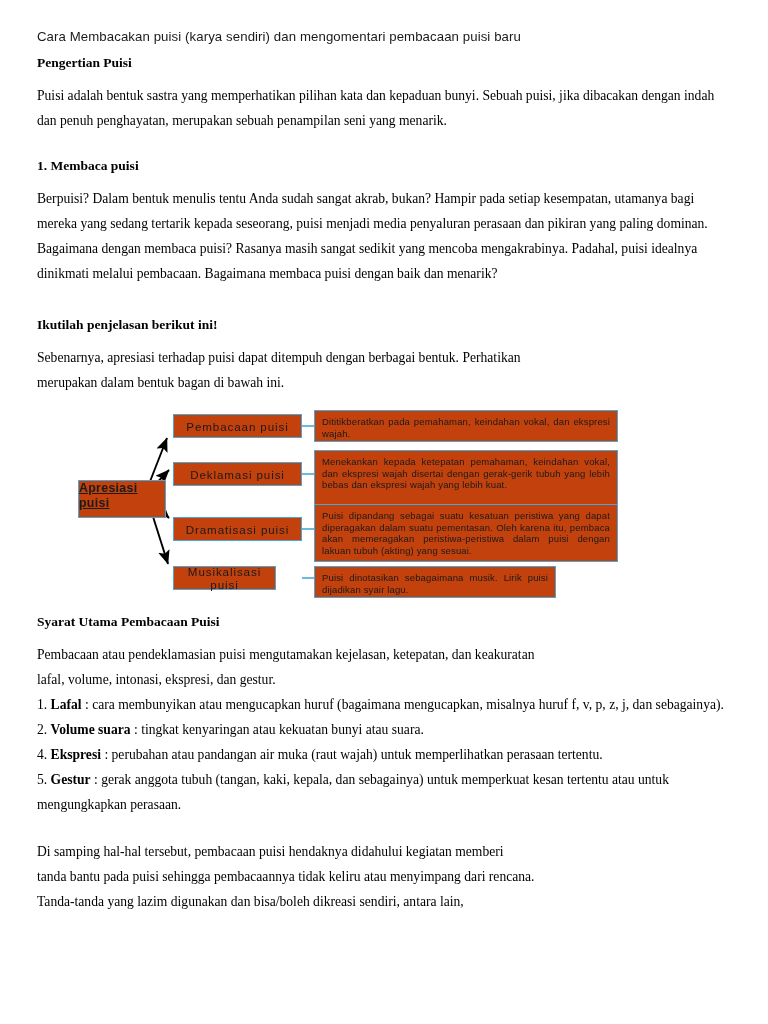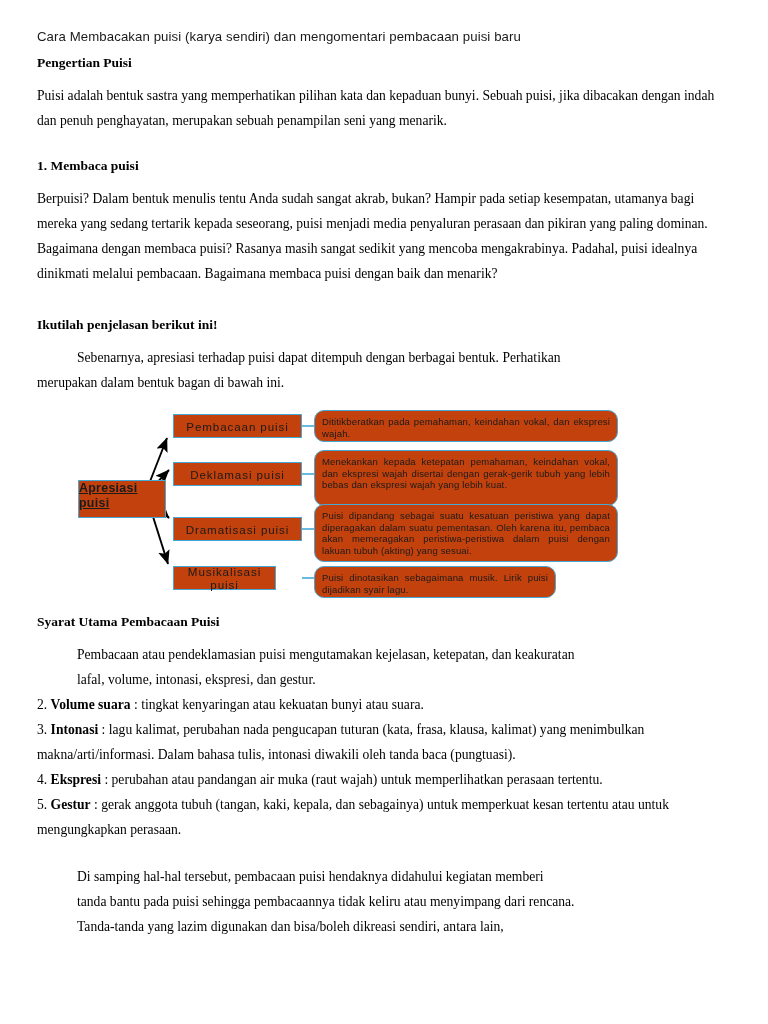--- a/index.html
+++ b/index.html
@@ -45,21 +45,21 @@
     line-height: 20px;
     margin: 0 0 10px 0;
   }
   .para {
     font-family: "Liberation Serif", serif;
     font-size: 13.6px;
     line-height: 25px;
     margin: 0 0 11px 0;
     text-align: left;
   }
-  .para.tight { margin-bottom: 0; margin-left: 40px; }
+  .para.tight { margin-bottom: 0; }
   .numline {
     font-family: "Liberation Serif", serif;
     font-size: 13.6px;
     line-height: 25px;
     margin: 0;
   }
   .numline b { font-weight: bold; }
   .spacer-12 { height: 12px; }
   .spacer-18 { height: 18px; }
   .spacer-22 { height: 22px; }
@@ -98,21 +98,20 @@
     line-height: 15px;
     flex-direction: column;
   }
   .dbox.desc {
     padding: 5px 7px 4px 7px;
     font-size: 9.5px;
     line-height: 11.6px;
     text-align: justify;
     letter-spacing: 0.15px;
     color: #1b1b1b;
-    border-radius: 10px;
   }
 </style>
 </head>
 <body>
 
 <div class="page">
   <div class="content">
 
     <div class="doc-title">Cara Membacakan puisi (karya sendiri) dan mengomentari pembacaan puisi baru</div>
 
@@ -173,30 +172,30 @@
       <div class="dbox desc" style="left:277px; top:98px; width:304px; height:58px;">Puisi dipandang sebagai suatu kesatuan peristiwa yang dapat diperagakan dalam suatu pementasan. Oleh karena itu, pembaca akan memeragakan peristiwa-peristiwa dalam puisi dengan lakuan tubuh (akting) yang sesuai.</div>
 
       <div class="dbox desc" style="left:277px; top:160px; width:242px; height:32px;">Puisi dinotasikan sebagaimana musik. Lirik puisi dijadikan syair lagu.</div>
     </div>
 
     <div class="h-bold">Syarat Utama Pembacaan Puisi</div>
 
     <div class="para tight">Pembacaan atau pendeklamasian puisi mengutamakan kejelasan, ketepatan, dan keakuratan</div>
     <div class="para tight">lafal, volume, intonasi, ekspresi, dan gestur.</div>
 
+    <div class="numline">
+      <span>1.</span>
+      <b>Lafal</b><span> : </span><span>cara membunyikan atau mengucapkan huruf (bagaimana mengucapkan, misalnya huruf f, v, p, z, j, dan sebagainya).</span>
+    </div>
 
     <div class="numline">
       <span>2.</span>
       <b>Volume suara</b><span> : </span><span>tingkat kenyaringan atau kekuatan bunyi atau suara.</span>
     </div>
 
-    <div class="numline">
-      <span>3.</span>
-      <b>Intonasi</b><span> : </span><span>lagu kalimat, perubahan nada pengucapan tuturan (kata, frasa, klausa, kalimat) yang menimbulkan makna/arti/informasi. Dalam bahasa tulis, intonasi diwakili oleh tanda baca (pungtuasi).</span>
-    </div>
 
     <div class="numline">
       <span>4.</span>
       <b>Ekspresi</b><span> : </span><span>perubahan atau pandangan air muka (raut wajah) untuk memperlihatkan perasaan tertentu.</span>
     </div>
 
     <div class="numline">
       <span>5.</span>
       <b>Gestur</b><span> : </span><span>gerak anggota tubuh (tangan, kaki, kepala, dan sebagainya) untuk memperkuat kesan tertentu atau untuk mengungkapkan perasaan.</span>
     </div>

